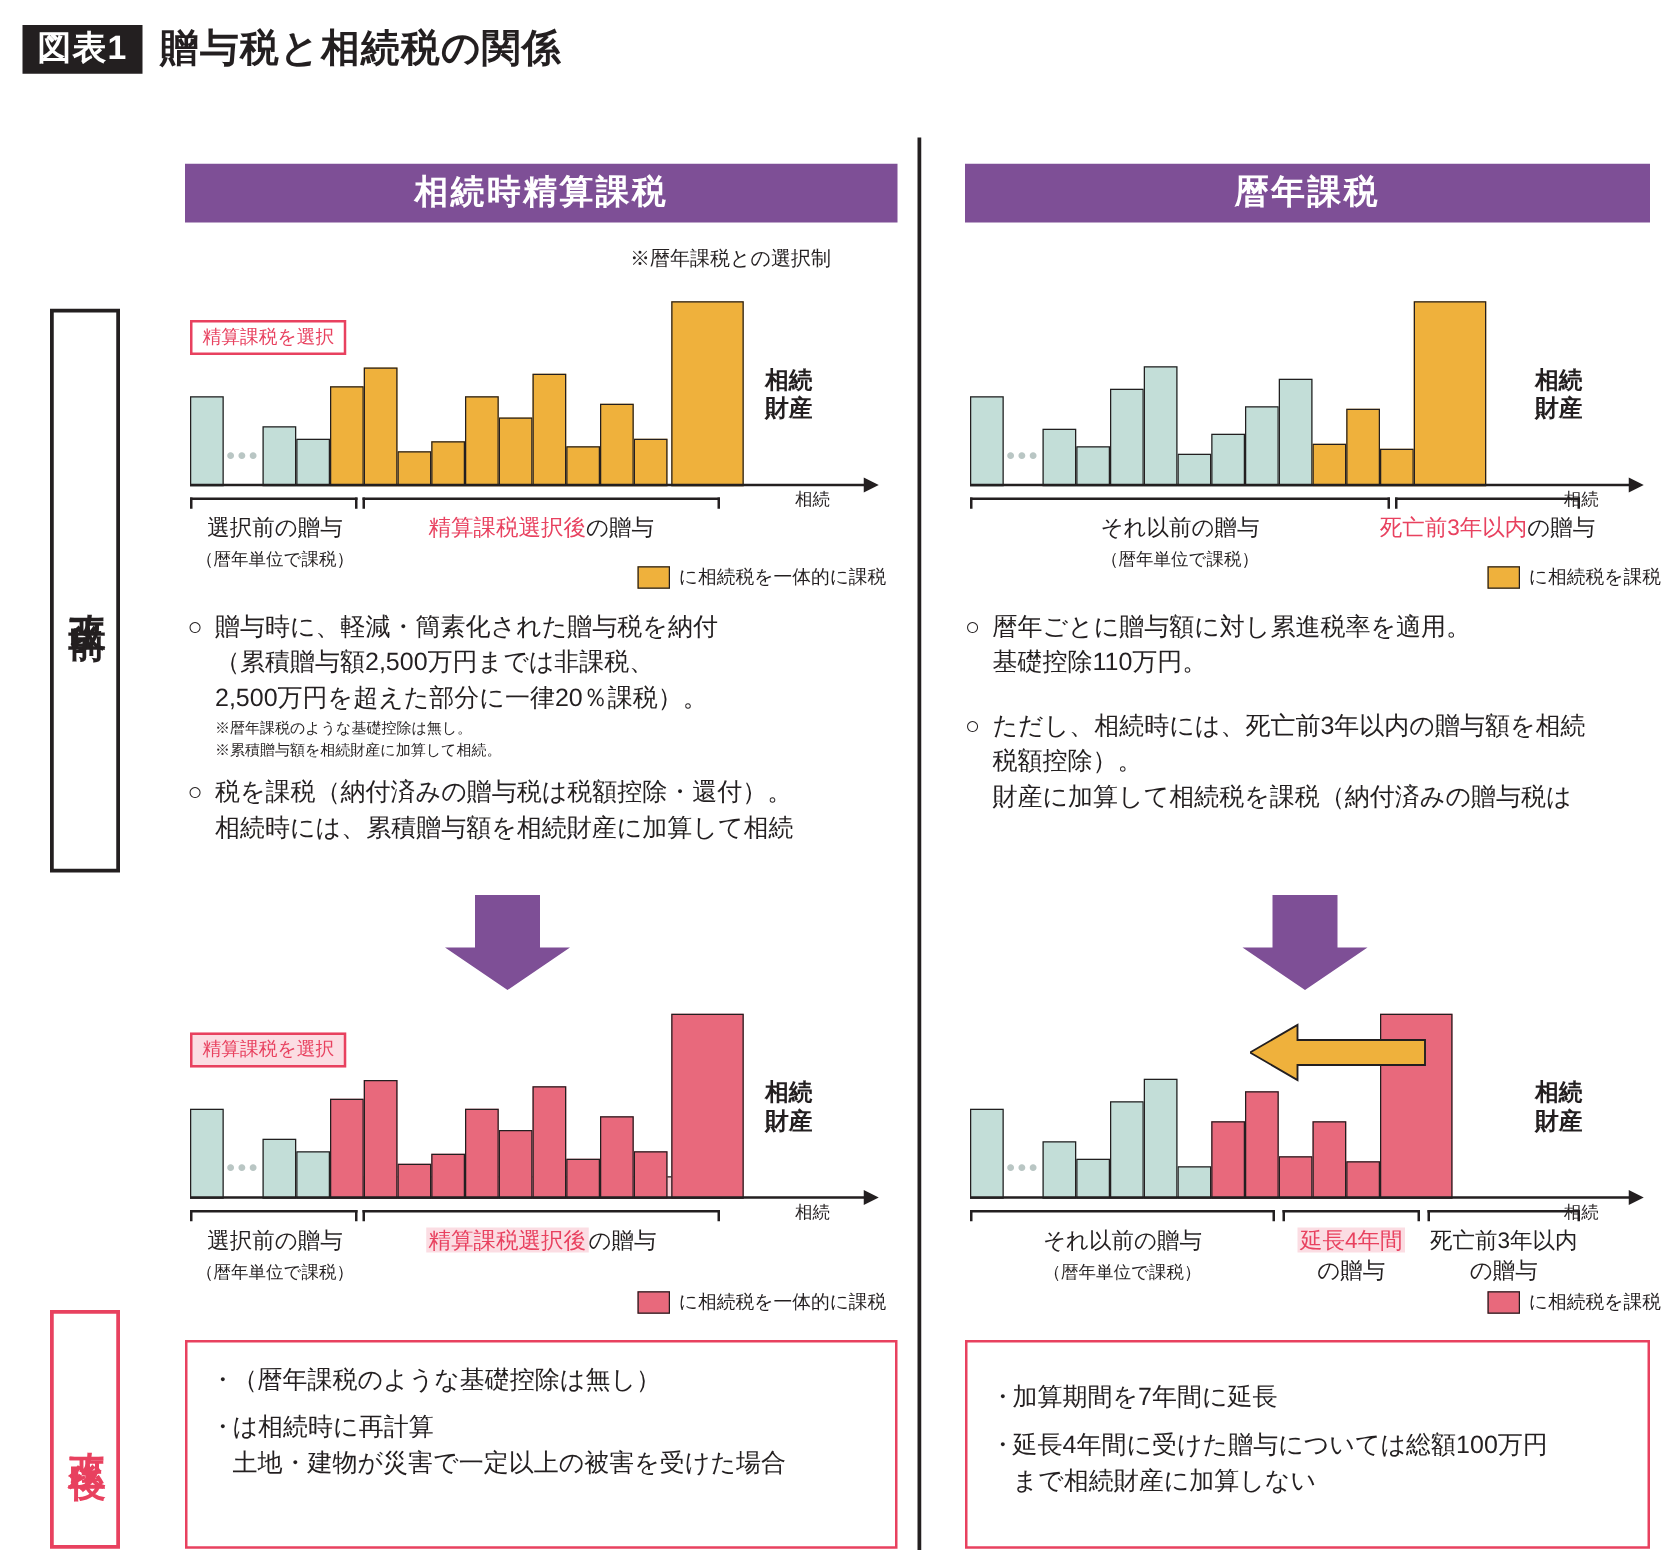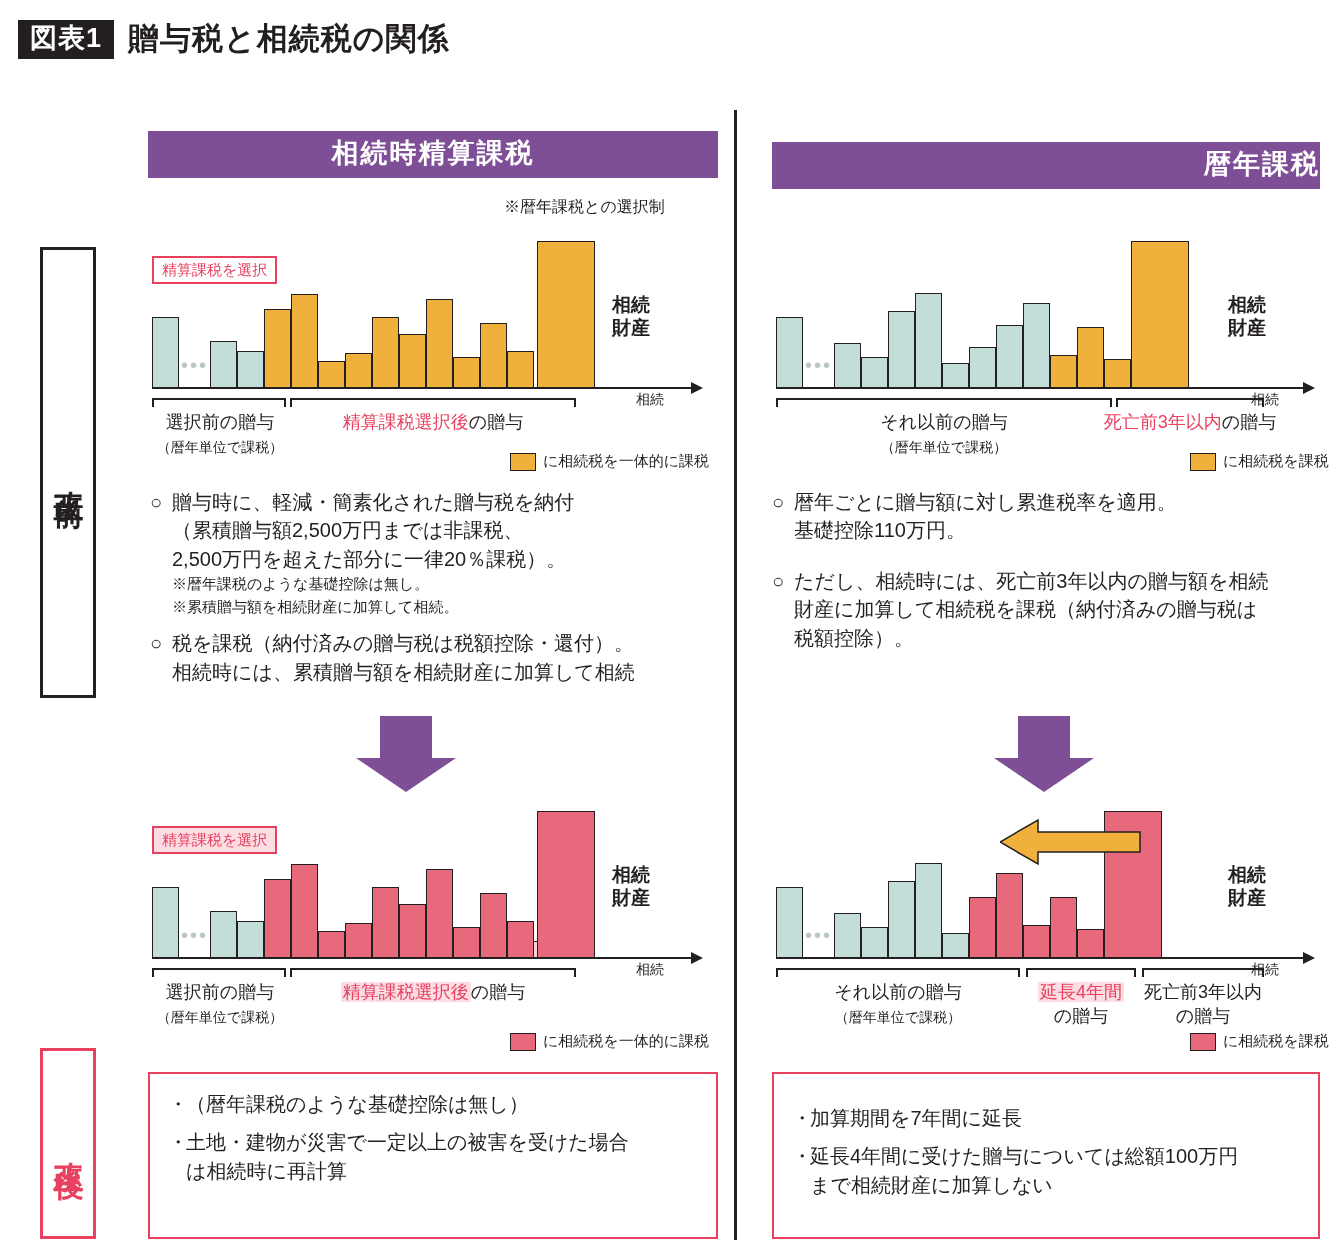--- a/index.html
+++ b/index.html
@@ -23,21 +23,21 @@
   
   .divider { position:absolute; left:734px; top:110px; width:3px; height:1130px; background:#231f20; }
 
   
   .banner {
     position:absolute; background:#7e4f96; color:#fff; text-align:center;
     font-size:27px; font-weight:bold; letter-spacing:2px;
     padding:9px 0 11px; line-height:1;
   }
   #banner-left { left:148px; top:131px; width:570px; }
-  #banner-right { left:772px; top:142px; width:548px;text-align:right; }
+  #banner-right { left:772px; top:131px; width:548px; }
 
   .note-select { position:absolute; left:504px; top:197px; font-size:16px; }
 
   
   .era {
     position:absolute; width:56px; border:3px solid #231f20; background:#fff;
     display:flex; align-items:center; justify-content:center;
     font-size:30px; font-weight:bold; letter-spacing:4px;
     writing-mode:vertical-rl; text-orientation:upright;
   }
@@ -75,21 +75,21 @@
     font-size:15px; padding:4px 8px 5px; background:#fff; line-height:1;
   }
   .callout-box.redtext { color:#e8415f; }
   .callout-arrow { position:absolute; width:0; height:0; }
 
   
   .textblock { position:absolute; font-size:20px; line-height:1.42; }
   .textblock .item { display:flex; margin-bottom:11px; }
   .textblock .mark { width:22px; flex:0 0 22px; }
   .textblock .body { flex:1; }
-  .textblock .sub { font-size:15px; line-height:1.5; }
+  .textblock .sub { font-size:12px; line-height:1.5; }
 
   
   .purple-arrow { position:absolute; }
 
   
   .summary {
     position:absolute; border:2.5px solid #e8415f; background:#fff;
     font-size:20px; line-height:1.42; padding:16px 18px;
   }
   .summary .li { display:flex; margin-bottom:10px; }
@@ -225,22 +225,22 @@
     <div class="mark">○</div>
     <div class="body">
       <div>暦年ごとに贈与額に対し累進税率を適用。</div>
       <div>基礎控除110万円。</div>
     </div>
   </div>
   <div class="item" style="margin-top:22px;">
     <div class="mark">○</div>
     <div class="body">
       <div>ただし、相続時には、死亡前3年以内の贈与額を相続</div>
+      <div>税額控除）。</div>
       <div>財産に加算して相続税を課税（納付済みの贈与税は</div>
-      <div>税額控除）。</div>
     </div>
   </div>
 </div>
 
 <svg class="purple-arrow" style="left:352px; top:716px;" width="108" height="78">
   <polygon points="28,0 80,0 80,42 104,42 54,76 4,42 28,42" fill="#7e4f96"></polygon>
 </svg>
 <svg class="purple-arrow" style="left:990px; top:716px;" width="108" height="78">
   <polygon points="28,0 80,0 80,42 104,42 54,76 4,42 28,42" fill="#7e4f96"></polygon>
 </svg>
@@ -341,22 +341,22 @@
 <div class="summary" style="left:148px; top:1072px; width:570px; height:167px;">
   <div class="li">
     <div class="dot">・</div>
     <div>
       <div>（暦年課税のような基礎控除は無し）</div>
     </div>
   </div>
   <div class="li">
     <div class="dot">・</div>
     <div>
+      <div>は相続時に再計算</div>
       <div>土地・建物が災害で一定以上の被害を受けた場合</div>
-      <div>は相続時に再計算</div>
     </div>
   </div>
 </div>
 
 <div class="summary" style="left:772px; top:1072px; width:548px; height:167px;">
   <div class="li" style="margin-top:14px;">
     <div class="dot">・</div>
     <div>
       <div>加算期間を7年間に延長</div>
     </div>

